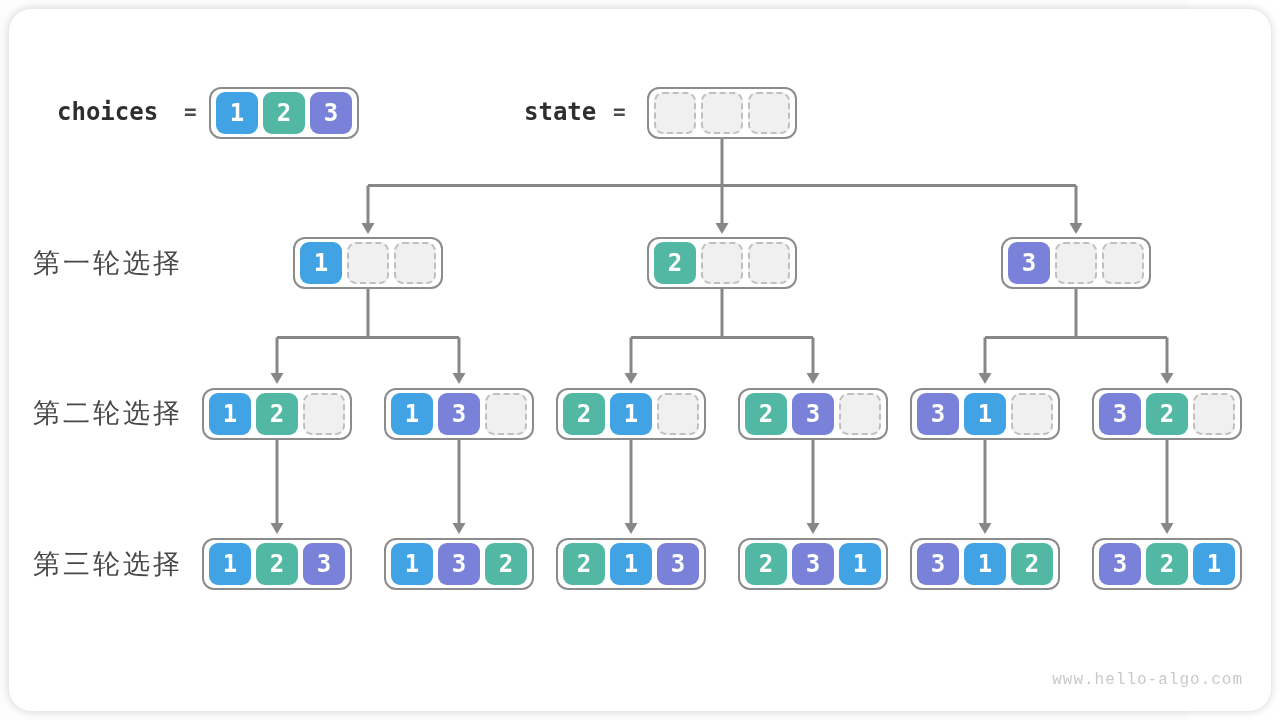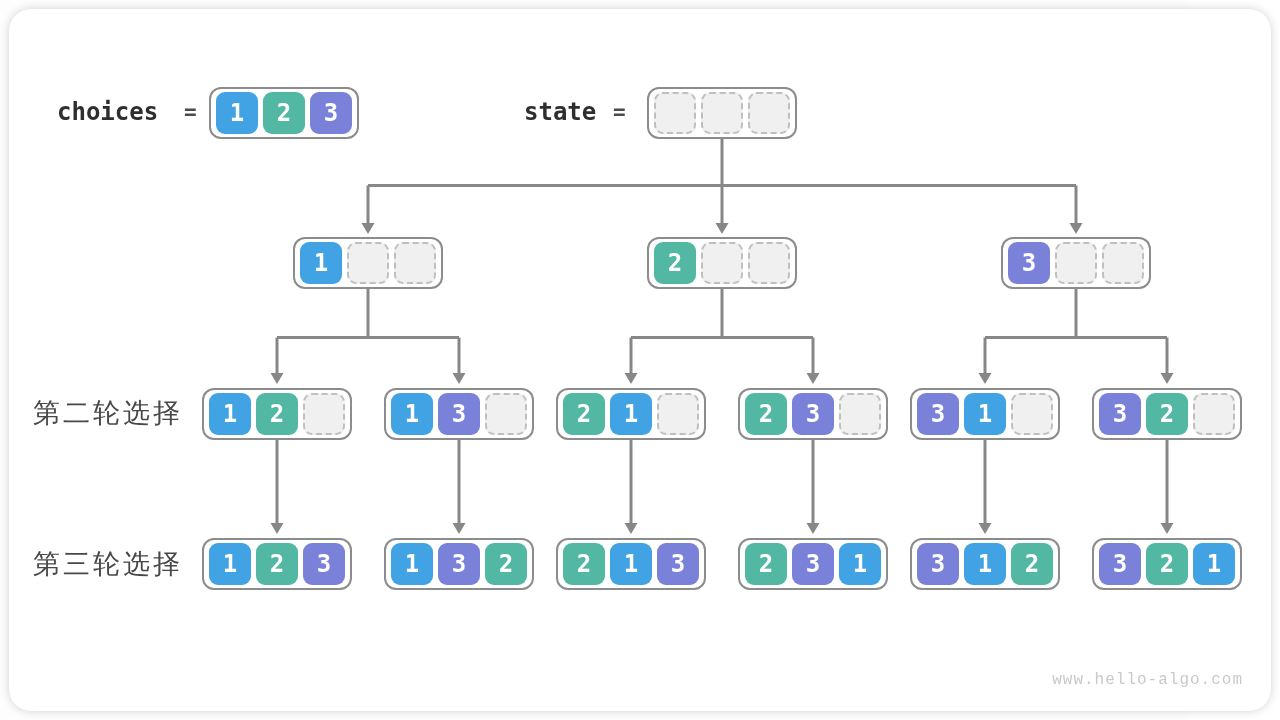--- a/index.html
+++ b/index.html
@@ -155,20 +155,21 @@
       </div>
 
     <span class="code-label" style="left:515px">state</span>
     <span class="code-eq" style="left:604px">=</span>
     <div class="state-group" id="state-box" style="left:638px;top:78px">
         <div class="cell empty"></div>
         <div class="cell empty"></div>
         <div class="cell empty"></div>
       </div>
 
+    <div class="row-label" style="top:254px">第一轮选择</div>
     <div class="row-label" style="top:555px">第三轮选择</div>
     <div class="row-label" style="top:404px">第二轮选择</div>
 
     <div id="tree" style="position:absolute;left:0;top:0;width:100%;height:100%;pointer-events:none;">
         <div class="state-group" style="left: 284px; top: 228px;">
           <div class="cell filled" style="background: rgb(65, 162, 228);">1</div>
           <div class="cell empty"></div>
           <div class="cell empty"></div>
         </div>
         <div class="state-group" style="left: 638px; top: 228px;">

